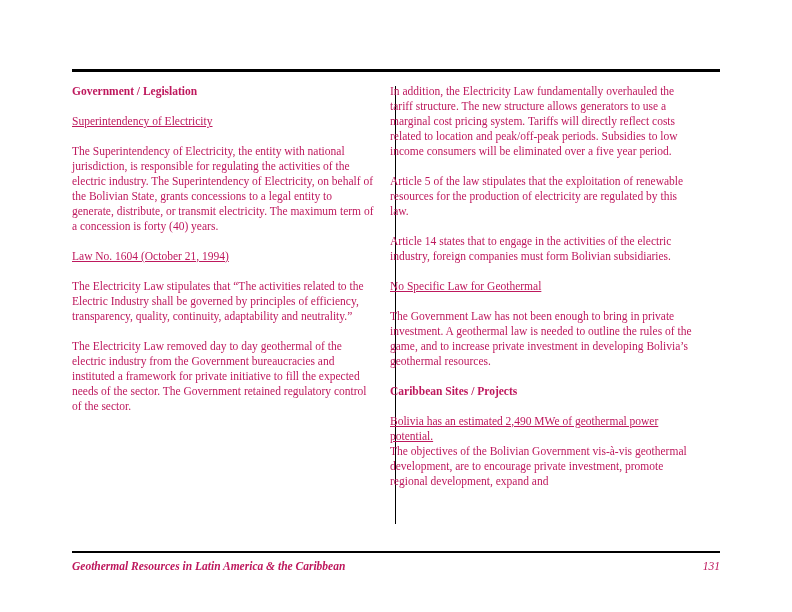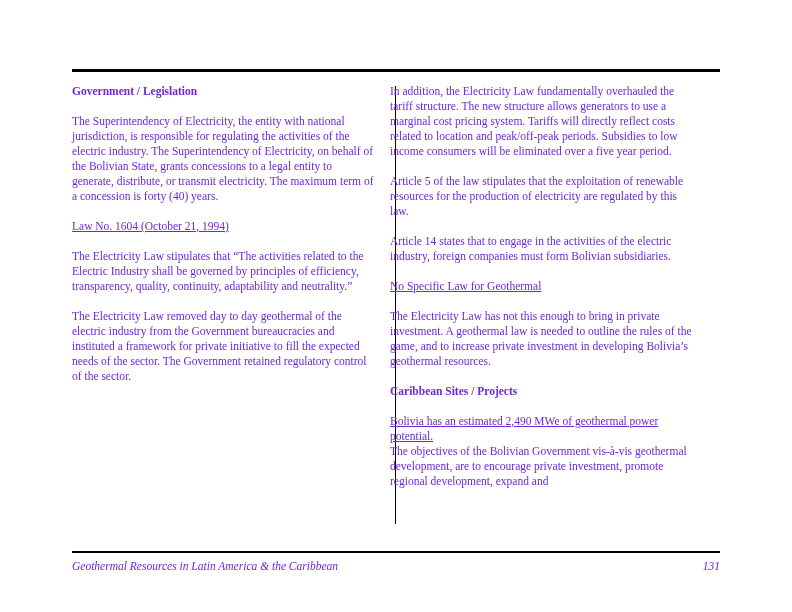--- a/index.html
+++ b/index.html
@@ -3,21 +3,21 @@
 <meta charset="utf-8">
 <style>
   * { margin: 0; padding: 0; box-sizing: border-box; }
   html, body { background: #ffffff; }
   .page {
     position: relative;
     width: 792px;
     height: 612px;
     background: #ffffff;
     font-family: "Liberation Serif", serif;
-    color: #6d28d9;
+    color: #be185d;
     overflow: hidden;
   }
   .rule-top {
     position: absolute;
     left: 72px; top: 69px;
     width: 648px; height: 3px;
     background: #000000;
   }
   .rule-bottom {
     position: absolute;
@@ -48,46 +48,47 @@
   .footer {
     position: absolute;
     left: 72px; top: 560px;
     width: 648px;
     display: flex;
     justify-content: space-between;
     align-items: baseline;
     font-size: 11.5px;
     font-style: italic;
   }
-  .footer-title { font-weight: normal; }
+  .footer-title { font-weight: bold; }
   .footer-page { font-style: italic; font-family: Liberation Serif, serif; }
 </style>
 </head>
 <body>
 
 <div class="page">
 
   <div class="rule-top"></div>
 
   <div class="column col-left">
     <div class="block head">Government / Legislation</div>
+    <div class="block subhead">Superintendency of Electricity</div>
     <p class="block">The Superintendency of Electricity, the entity with national jurisdiction, is responsible for regulating the activities of the electric industry.  The Superintendency of Electricity, on behalf of the Bolivian State, grants concessions to a legal entity to generate, distribute, or transmit electricity. The maximum term of a concession is forty (40) years.</p>
     <div class="block subhead">Law No. 1604 (October 21, 1994)</div>
     <p class="block">The Electricity Law stipulates that “The activities related to the Electric Industry shall be governed by principles of efficiency, transparency, quality, continuity,  adaptability and neutrality.”</p>
     <p class="block">The Electricity Law removed day to day geothermal of the electric industry from the Government bureaucracies and instituted a framework for private initiative to fill the expected needs of the sector. The Government retained regulatory control of the sector.</p>
   </div>
 
   <div class="col-divider"></div>
 
   <div class="column col-right">
     <p class="block">In addition, the Electricity Law fundamentally overhauled the tariff structure. The new structure allows generators to use a marginal cost pricing system.  Tariffs will directly reflect costs related to location and peak/off-peak periods. Subsidies to low income consumers will be eliminated over a five year period.</p>
     <p class="block">Article 5 of the law stipulates that the exploitation of renewable resources for the production of electricity are regulated by this law.</p>
     <p class="block">Article 14 states that to engage in the activities of the electric industry, foreign companies must form Bolivian subsidiaries.</p>
     <div class="block subhead">No Specific Law for Geothermal</div>
-    <p class="block">The Electricity Law has not this enough to bring in private investment.  A geothermal law is needed to outline the rules of the game, and to increase private investment in developing Bolivia’s geothermal resources.</p>
+    <p class="block">The Government Law has not been enough to bring in private investment.  A geothermal law is needed to outline the rules of the game, and to increase private investment in developing Bolivia’s geothermal resources.</p>
     <div class="block head">Caribbean Sites / Projects</div>
     <p class="block">
       <span class="underline">Bolivia has an estimated 2,490 MWe of geothermal power potential.</span><br>
       <span>The objectives of the Bolivian Government vis-à-vis geothermal development, are to encourage private investment, promote regional development, expand and</span>
     </p>
   </div>
 
   <div class="rule-bottom"></div>
 
   <div class="footer">

